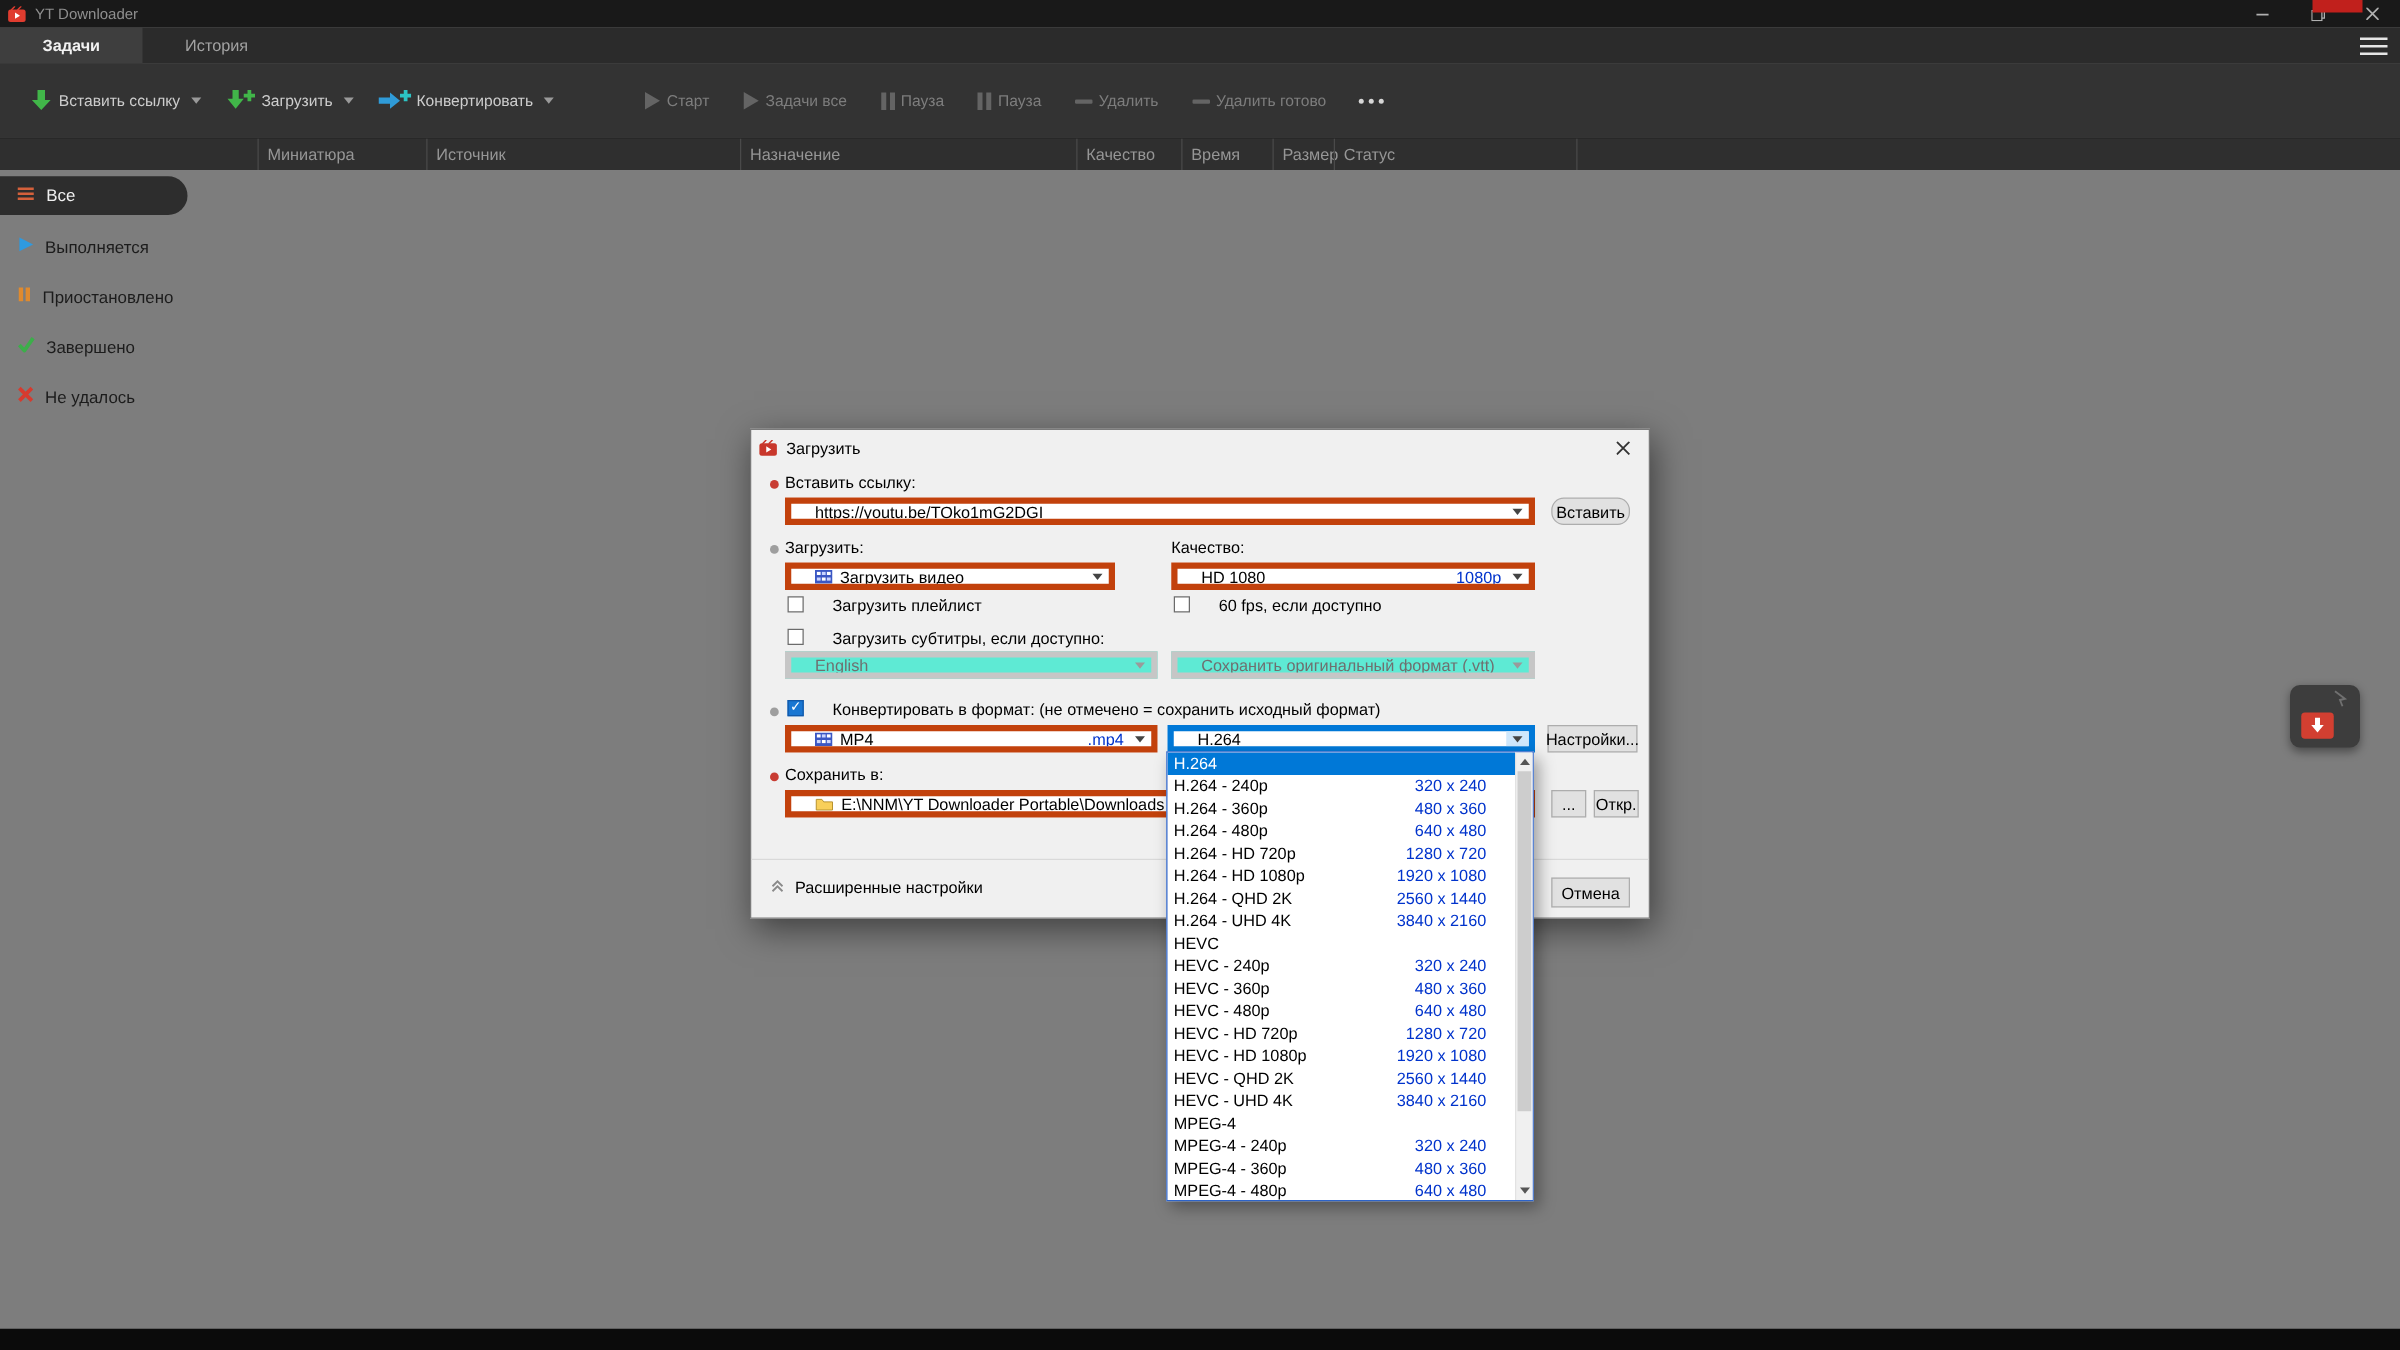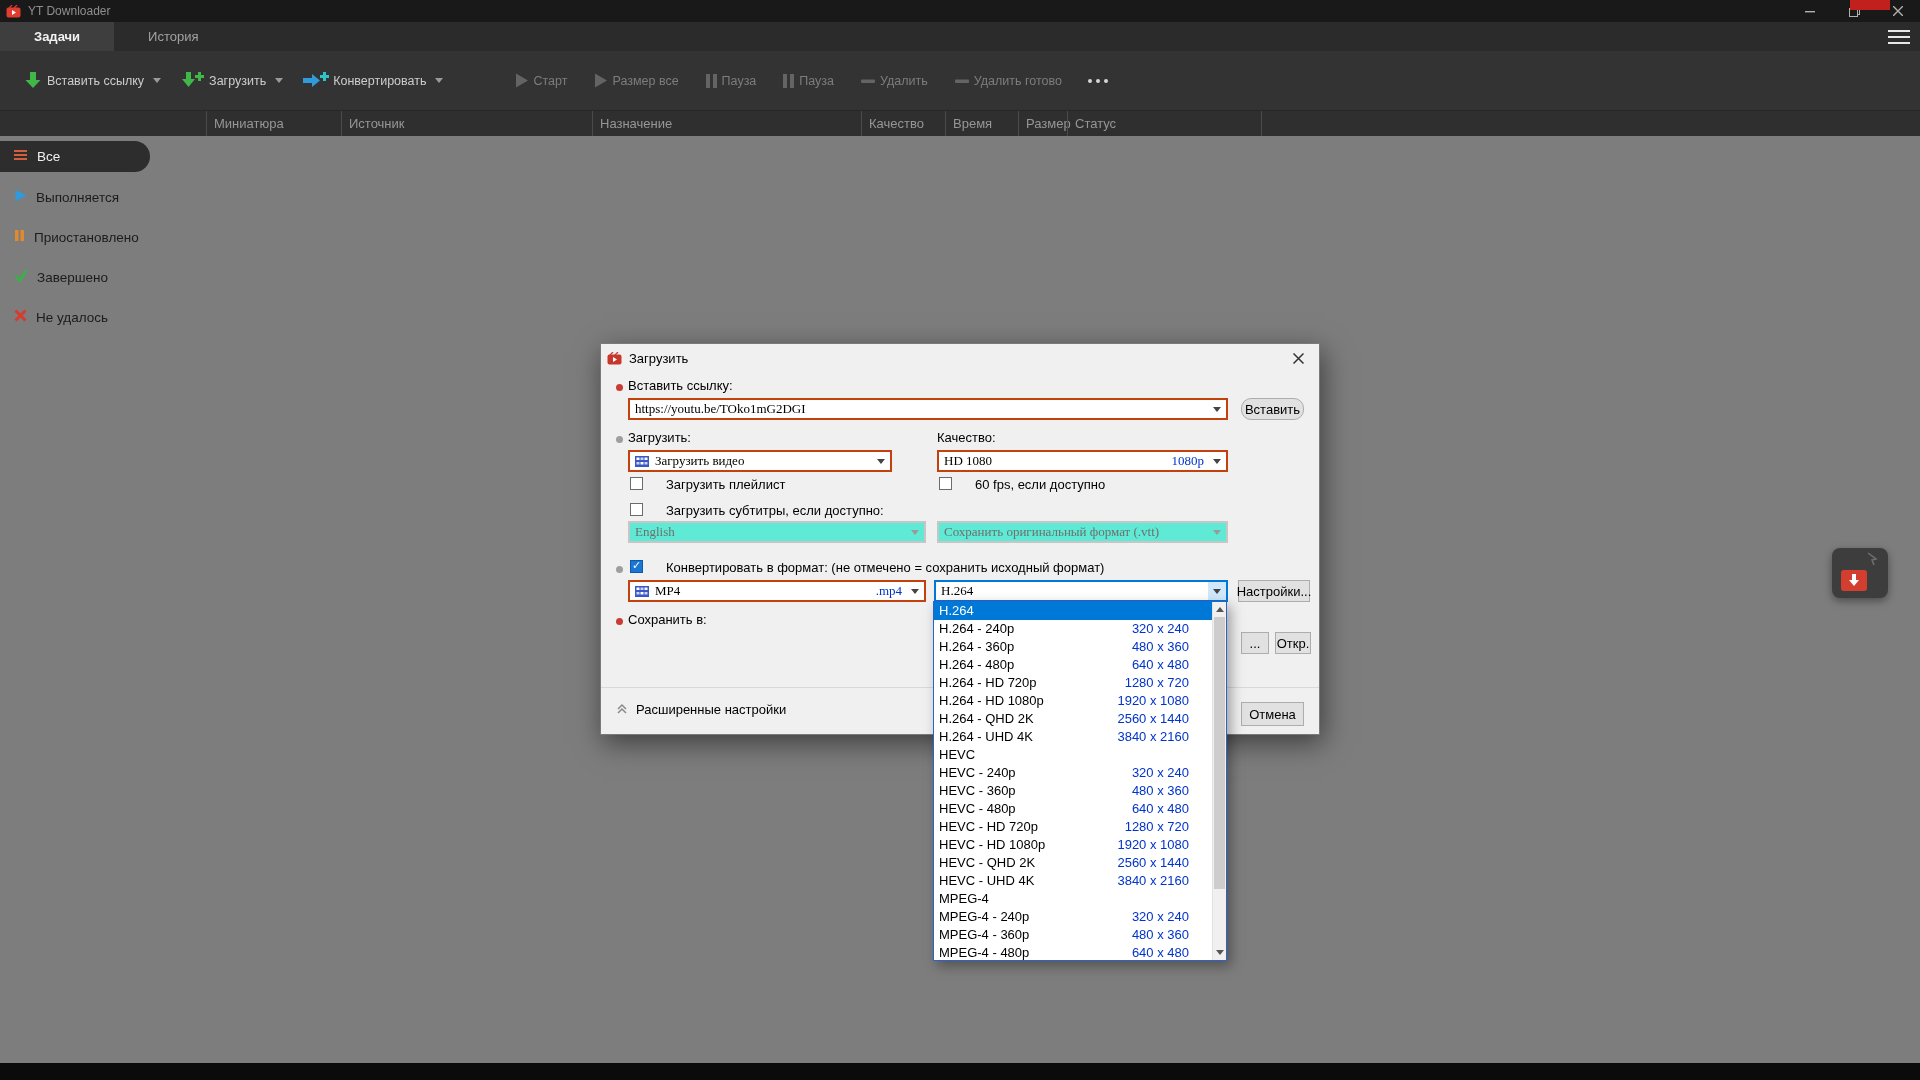--- a/index.html
+++ b/index.html
@@ -72,23 +72,23 @@
           box-shadow:3px 8px 26px rgba(0,0,0,.5);font-size:13px;color:#000;}
   .dlg-titlebar{position:absolute;left:0;top:0;width:100%;height:28px;display:flex;
                 align-items:center;}
   .dlg-title{margin-left:7px;font-size:13px;}
   .dlg-close{position:absolute;right:0;top:0;width:42px;height:28px;display:flex;
              align-items:center;justify-content:center;}
   .dot{position:absolute;width:7px;height:7px;border-radius:50%;}
   .dot.red{background:#c83c32;}
   .dot.gray{background:#9e9e9e;}
   .lbl{position:absolute;font-size:13px;white-space:nowrap;}
-  .combo{position:absolute;height:22px;background:#fff;border:2px solid #c2410c;
-         box-sizing:border-box;display:flex;align-items:center;padding-left:5px;
-         font-size:13px;white-space:nowrap;overflow:hidden;font-family:Liberation Serif, serif;}
+  .combo{position:absolute;height:22px;background:#fff;border:5px solid #c2410c;
+         box-sizing:border-box;display:flex;align-items:center;padding-left:19px;
+         font-size:13px;white-space:nowrap;overflow:hidden;}
   .combo .rightside{margin-left:auto;display:flex;align-items:center;height:100%;}
   .combo .arrowzone{width:18px;height:100%;display:flex;align-items:center;justify-content:center;}
   .combo.disabled{background:#5eead4;border-color:#c6c6c6;color:#6f6f6f;}
   .combo.disabled .caret-c{border-top-color:#9a9a9a;}
   .combo.focused{border-color:#0078d7;}
   .combo.focused .arrowzone{background:#cfe8fc;}
   .caret-c{width:0;height:0;border-left:4px solid transparent;border-right:4px solid transparent;
            border-top:5px solid #444;}
   .bluev{color:#0033cc;}
   .btn{position:absolute;height:22px;background:#e1e1e1;border:1px solid #adadad;
@@ -219,21 +219,21 @@
         </svg>
     </span>
     <span class="tb-lbl">Старт</span>
   </div>
   <div class="tb-btn disabled">
     <span class="tb-ico">
       <svg width="15" height="17">
           <path d="M2 1.5 l12 7 -12 7 z" fill="#646464"></path>
         </svg>
     </span>
-    <span class="tb-lbl">Размер все</span>
+    <span class="tb-lbl">Задачи все</span>
   </div>
   <div class="tb-btn disabled">
     <span class="tb-ico">
       <svg width="13" height="16">
           <rect x="1" y="1" width="4" height="14" fill="#646464"></rect>
           <rect x="8" y="1" width="4" height="14" fill="#646464"></rect>
         </svg>
     </span>
     <span class="tb-lbl">Пауза</span>
   </div>
@@ -462,20 +462,28 @@
     <span class="rightside">
         <span class="arrowzone">
           <i class="caret-c"></i>
         </span>
       </span>
   </div>
   <div class="btn" style="left:637px;top:236px;width:72px;">Настройки...</div>
 
   <span class="dot red" style="left:15px;top:274px;"></span>
   <span class="lbl" style="left:27px;top:268px;">Сохранить в:</span>
+  <div class="combo" style="left:27px;top:288px;width:600px;">
+    <span style="margin-right:6px;display:flex;">
+      <svg width="15" height="12">
+          <path d="M1 2.5h4.5L7 4.5h7v6.5H1z" fill="#f8cf5a" stroke="#b8922e" stroke-width="0.8"></path>
+        </svg>
+    </span>
+    <span>E:\NNM\YT Downloader Portable\Downloads</span>
+  </div>
   <div class="btn" style="left:640px;top:288px;width:28px;">...</div>
   <div class="btn" style="left:674px;top:288px;width:36px;">Откр.</div>
 
   <div class="dlg-footer">
     <div class="adv">
       <span>
         <svg width="12" height="12">
             <path d="M2 7 l4 -4 4 4 M2 11 l4 -4 4 4" stroke="#8a8a8a" stroke-width="1.5" fill="none"></path>
           </svg>
       </span>

